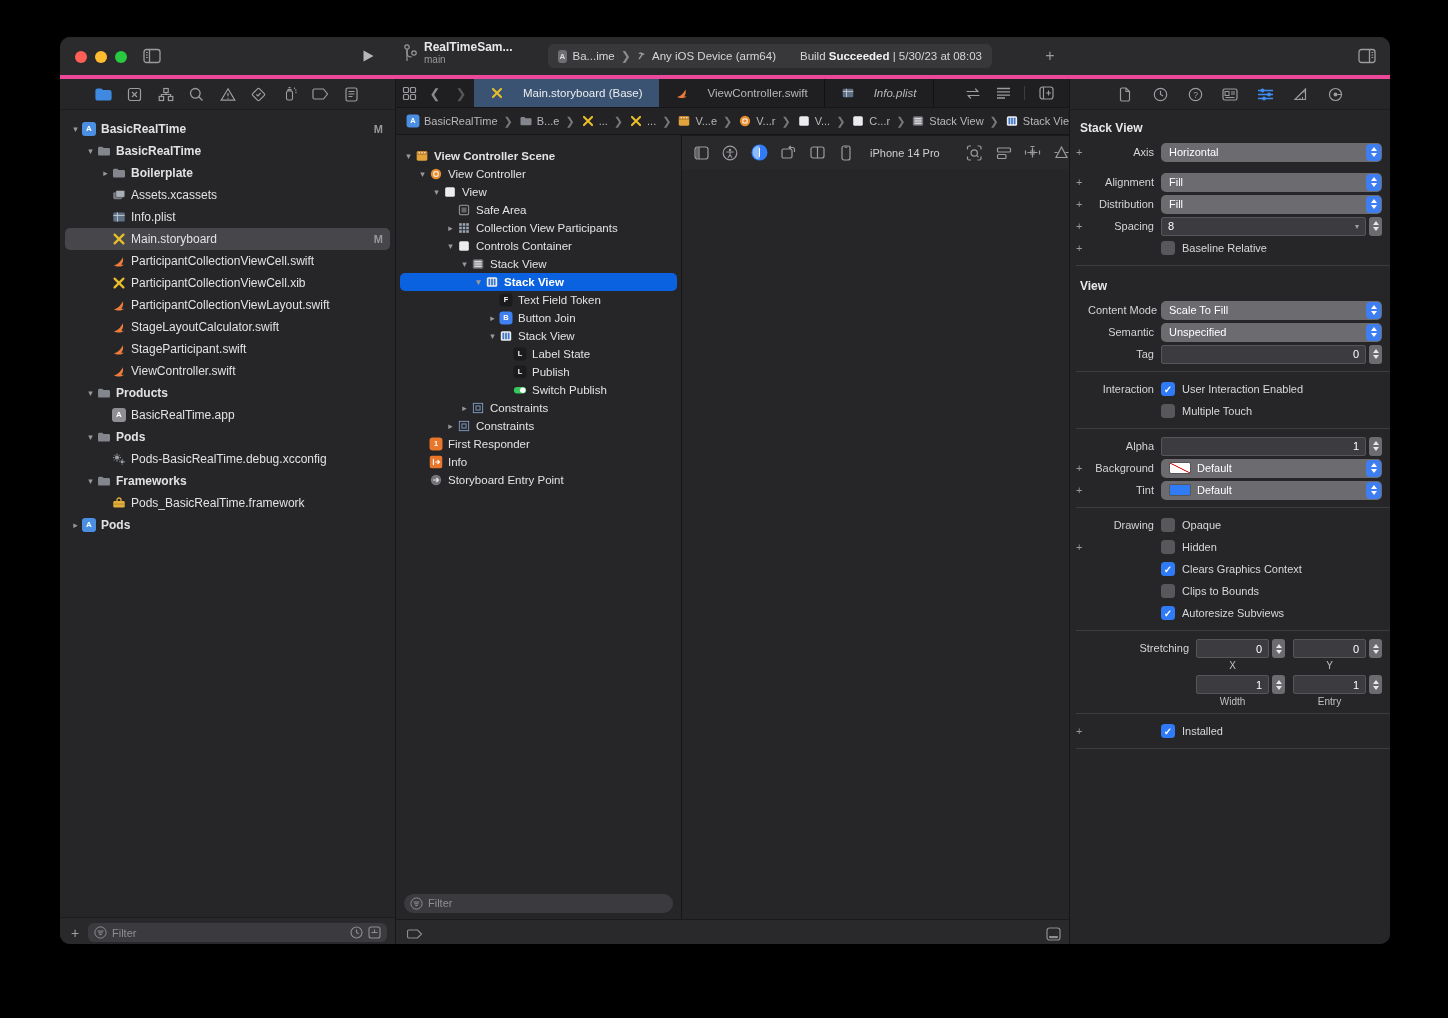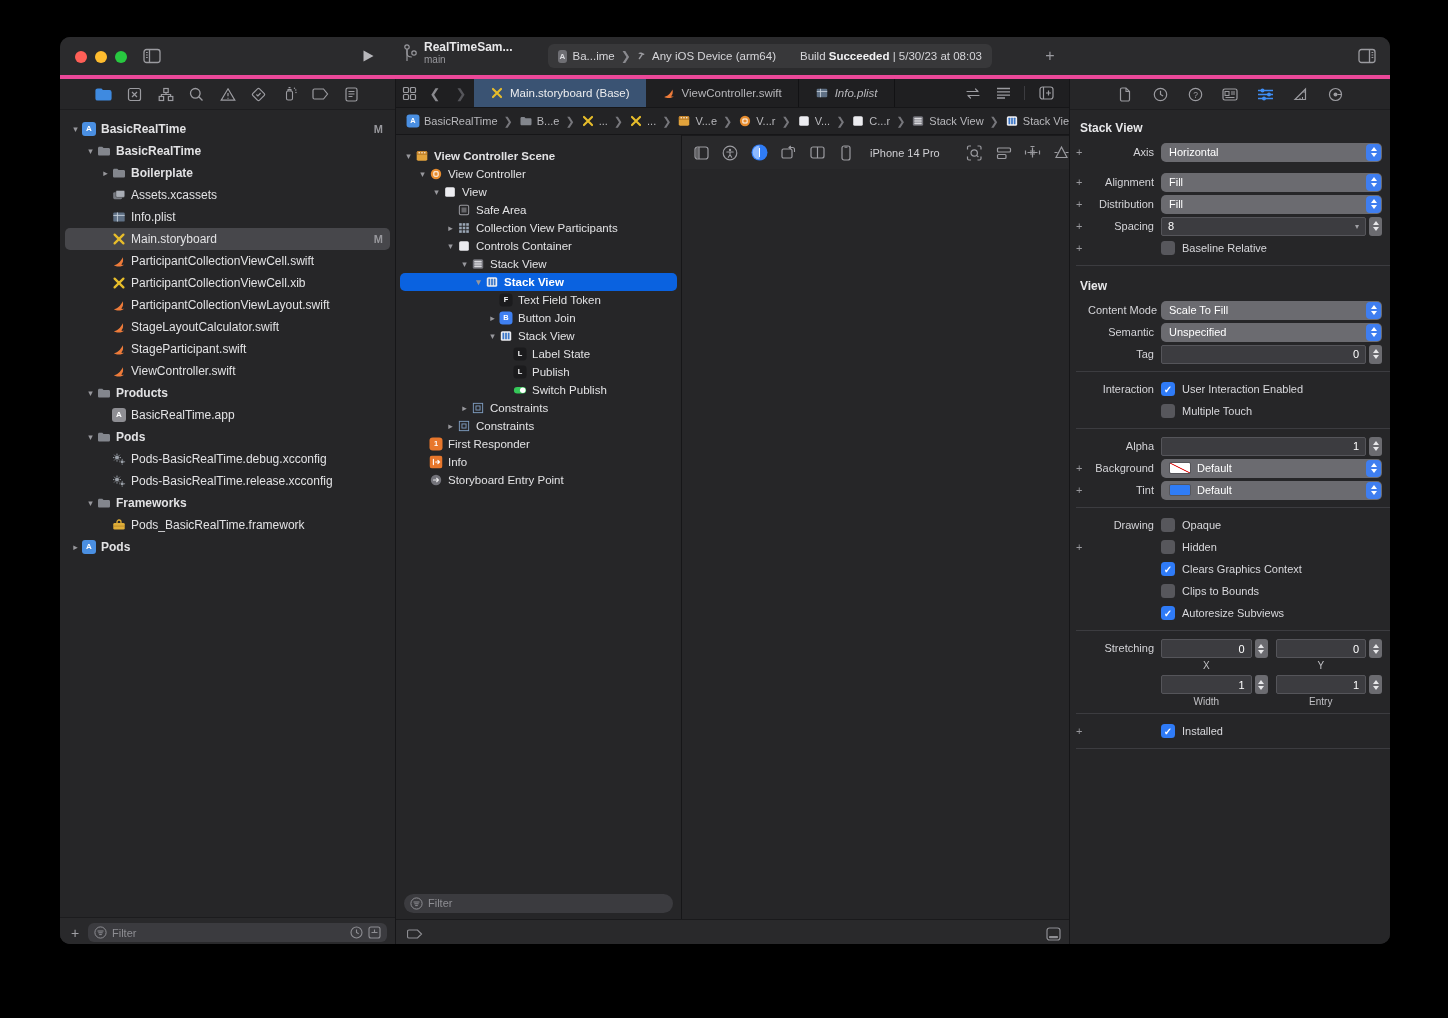--- a/index.html
+++ b/index.html
@@ -43,21 +43,21 @@
   .ic.ic-button{background:#3f80f2;color:#fff;border-radius:3.5px;}
   .ic.ic-first-responder{background:#e8772c;color:#fff;border-radius:3.5px;}
   .ic.ic-storyboard,.ic.ic-xib{color:#e7bd2b;}
   .filterbar{height:29px;flex:none;border-top:1px solid #1c1c1e;background:#29292b;display:flex;align-items:center;gap:6px;padding:0 8px;}
   .plusbtn{color:#a0a0a5;font-size:14px;width:14px;text-align:center;}
   .filterfield{flex:1;height:19px;background:#3b3b3f;border-radius:6px;display:flex;align-items:center;gap:5px;padding:0 6px;color:#8e8e93;font-size:11px;}
   .roundfield{border-radius:10px;}
   
   .tabbar{height:28px;flex:none;background:#1f1f21;display:flex;align-items:stretch;border-bottom:1px solid #161618;}
   .tabbar .tbicon{display:flex;align-items:center;justify-content:center;width:26px;color:#9b9ba0;flex:none;}
-  .tab{display:flex;align-items:center;gap:6px;padding:0 16px;font-size:11.5px;color:#b6b6ba;border-right:1px solid #121214;white-space:nowrap;}
+  .tab{display:flex;align-items:center;gap:19px;padding:0 16px;font-size:11.5px;color:#b6b6ba;border-right:1px solid #121214;white-space:nowrap;}
   .tab.sel{background:#3a5373;color:#ecedef;border-right:none;}
   .tab.italic .tablbl{font-style:italic;}
   .tabspacer{flex:1;}
   .tabbar-right{display:flex;align-items:center;gap:4px;padding-right:10px;}
   .vline{width:1px;height:14px;background:#3c3c40;margin:0 4px;}
   
   .jumpbar{height:26px;flex:none;background:#232325;display:flex;align-items:center;padding:0 10px;gap:5px;border-bottom:1px solid #161618;font-size:11px;color:#b8b8bc;white-space:nowrap;overflow:hidden;}
   .jcrumb{display:flex;align-items:center;gap:4px;}
   .jsep{color:#77777c;font-size:11px;margin:0 1px;}
   .jumpbar .ic,.tab .ic,.pill .ic{transform:scale(.92);}
@@ -391,34 +391,20 @@
                   <g fill="#9aa0a8">
                     <circle cx="5" cy="5.6" r="2"></circle>
                     <path d="M5 1.6v1.4M5 8.2v1.4M1 5.6h1.4M7.6 5.6H9M2.2 2.8l1 1M6.8 7.4l1 1M7.8 2.8l-1 1M3.2 7.4l-1 1" stroke="#9aa0a8" stroke-width="1"></path>
                     <circle cx="10.2" cy="9.8" r="1.5"></circle>
                     <path d="M10.2 6.9v1M10.2 11.7v1M7.3 9.8h1M12.1 9.8h1" stroke="#9aa0a8" stroke-width=".9"></path>
                   </g>
                 </svg>
               </span>
               <span class="lbl">Pods-BasicRealTime.debug.xcconfig</span>
             </div>
-            <div class="trow" style="padding-left: 34px;">
-              <span class="chev"></span>
-              <span class="ic ic-xcconfig">
-                <svg viewBox="0 0 14 14">
-                  <g fill="#9aa0a8">
-                    <circle cx="5" cy="5.6" r="2"></circle>
-                    <path d="M5 1.6v1.4M5 8.2v1.4M1 5.6h1.4M7.6 5.6H9M2.2 2.8l1 1M6.8 7.4l1 1M7.8 2.8l-1 1M3.2 7.4l-1 1" stroke="#9aa0a8" stroke-width="1"></path>
-                    <circle cx="10.2" cy="9.8" r="1.5"></circle>
-                    <path d="M10.2 6.9v1M10.2 11.7v1M7.3 9.8h1M12.1 9.8h1" stroke="#9aa0a8" stroke-width=".9"></path>
-                  </g>
-                </svg>
-              </span>
-              <span class="lbl">Pods-BasicRealTime.release.xcconfig</span>
-            </div>
             <div class="trow" style="padding-left: 19px;">
               <span class="chev">▾</span>
               <span class="ic ic-folder">
                 <svg viewBox="0 0 14 14">
                   <path d="M1 4.2C1 3.3 1.6 2.7 2.4 2.7h2.9l1.2 1.4h5.1c.8 0 1.4.6 1.4 1.4v4.7c0 .8-.6 1.4-1.4 1.4H2.4c-.8 0-1.4-.6-1.4-1.4z" fill="#83868d"></path>
                 </svg>
               </span>
               <span class="lbl b">Frameworks</span>
             </div>
             <div class="trow" style="padding-left: 34px;">
@@ -1247,21 +1233,21 @@
             <span class="iplus"></span>
             <span class="ilabel"></span>
             <span class="ictrl">
                 <span class="cb on">✓</span>
                 <span class="cblbl">Autoresize Subviews</span>
               </span>
           </div>
 
           <div class="isep"></div>
 
-          <div class="irow" style="align-items:flex-start;padding-top:2px;">
+          <div class="irow" style="align-items:flex-start;padding-top:2px;margin-left:35px;">
             <span class="iplus"></span>
             <span class="ilabel" style="padding-top:3px;">Stretching</span>
             <span class="ictrl" style="flex-direction:column;align-items:stretch;">
               <span style="display:flex;">
                 <span class="quadcol">
                   <span class="quadrow">
                       <span class="ifield num">
                         <span>0</span>
                       </span>
                       <span class="stepper">

